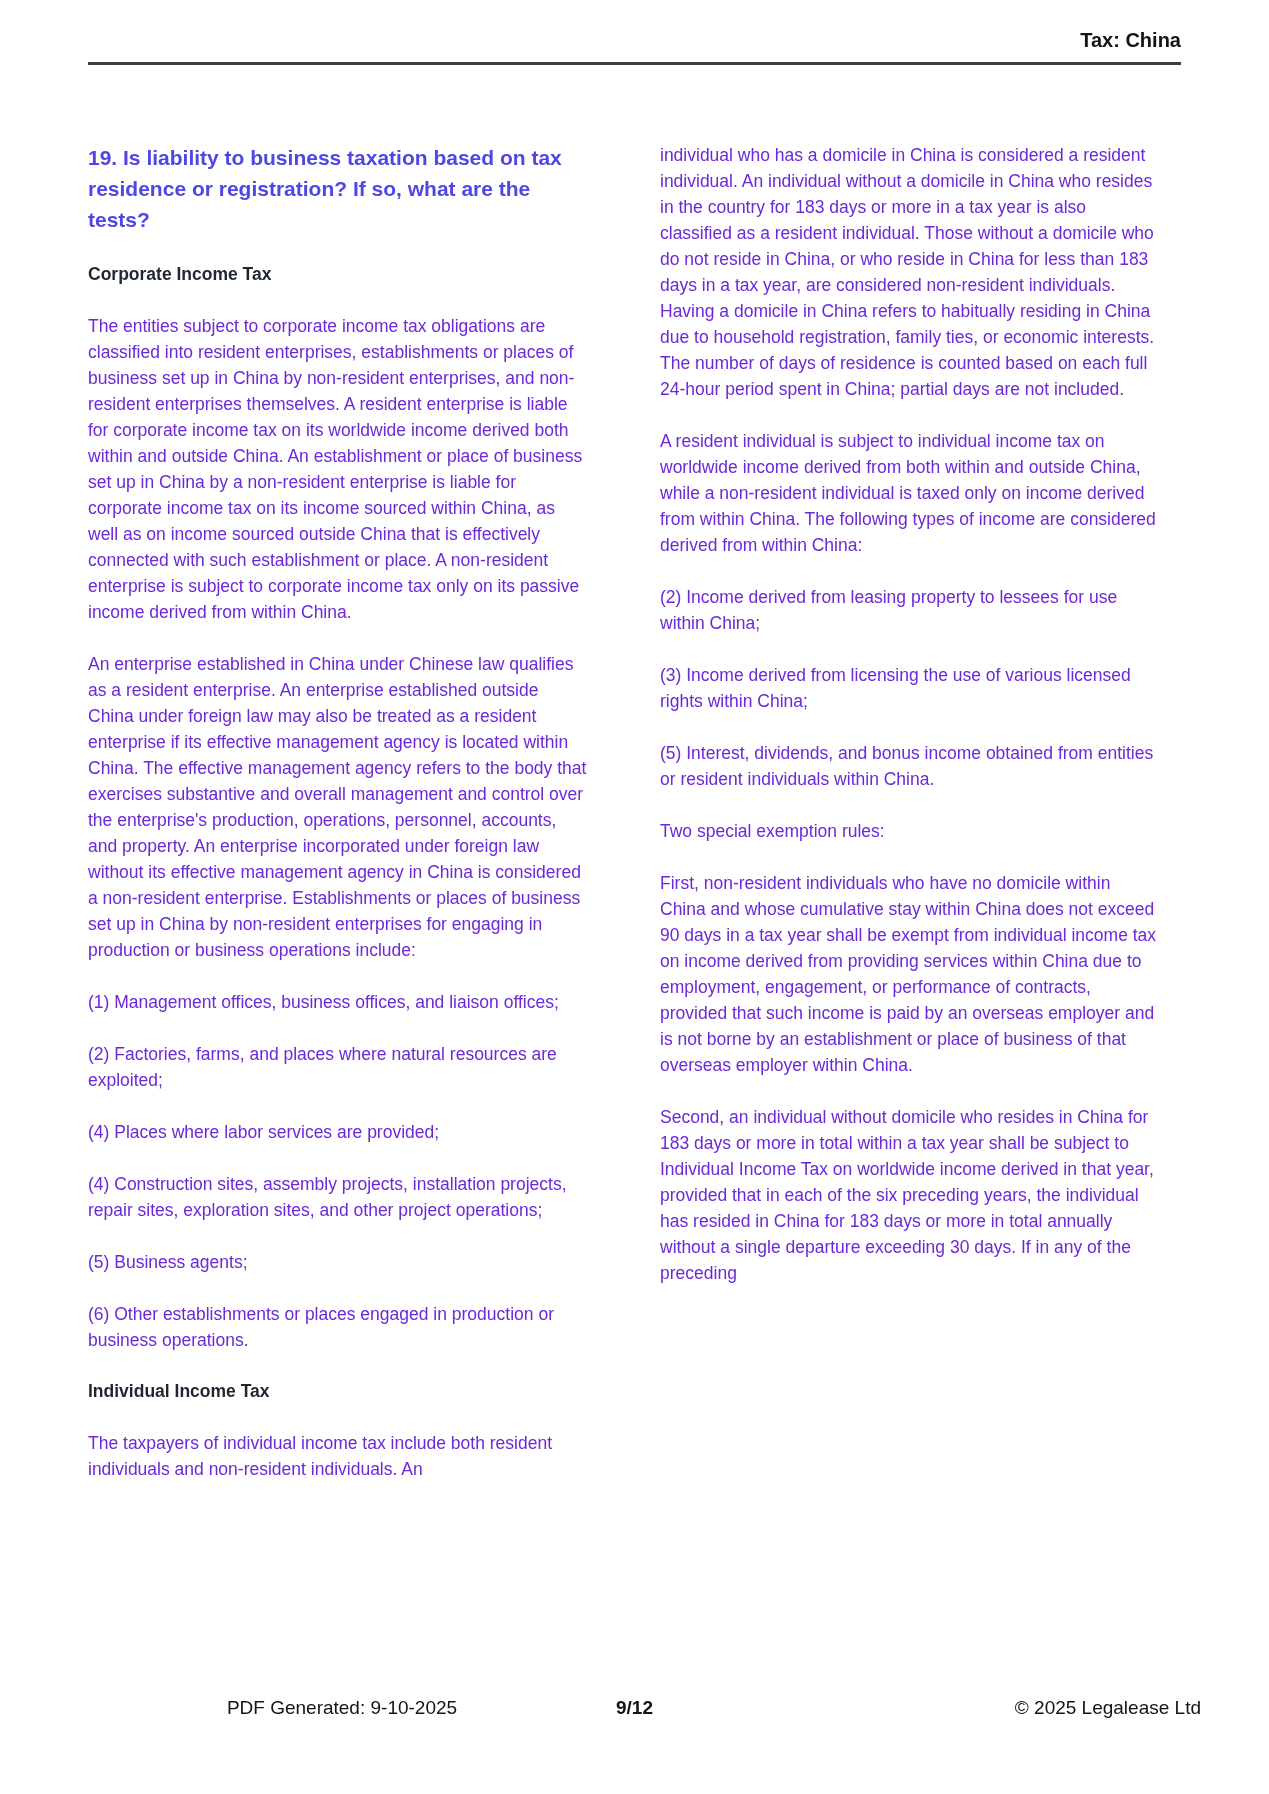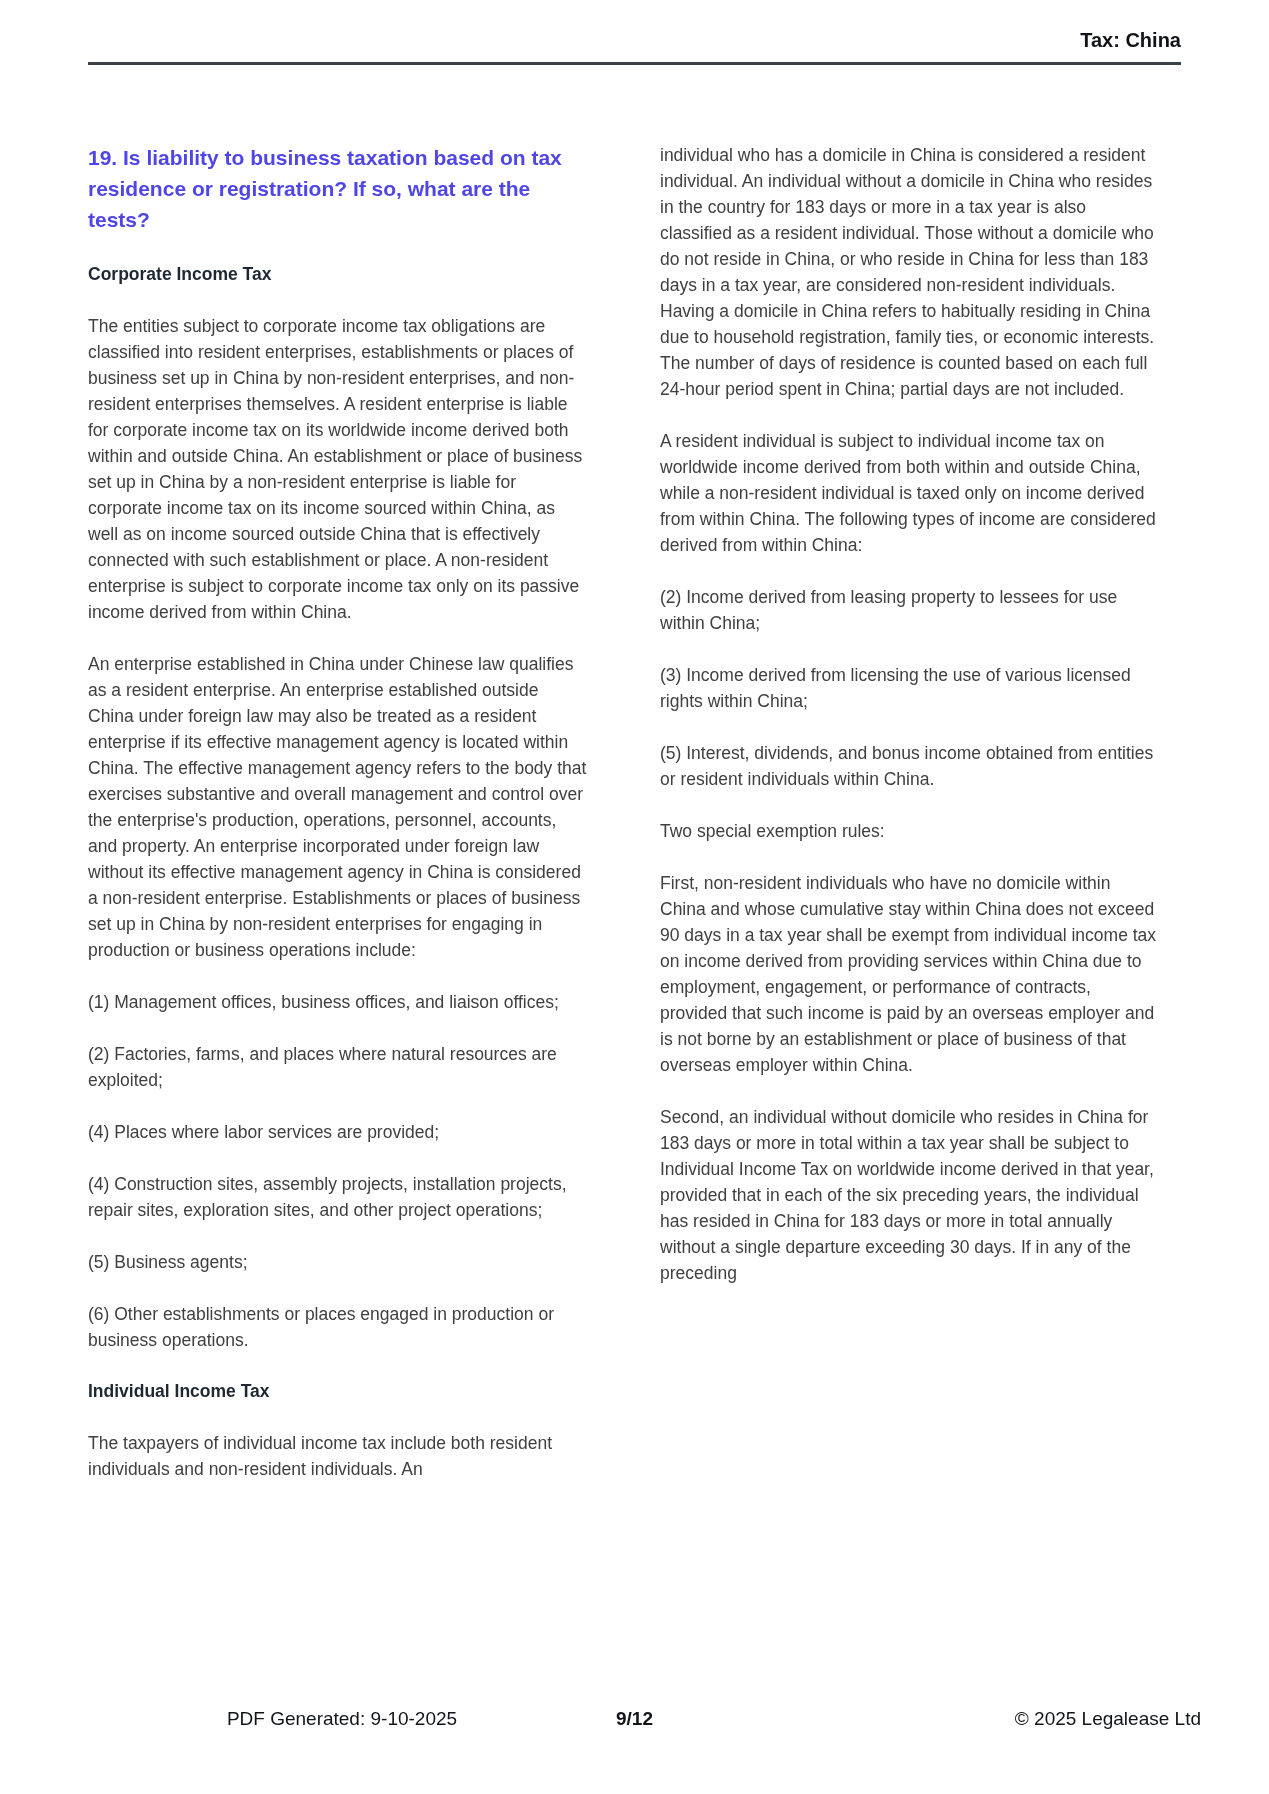--- a/index.html
+++ b/index.html
@@ -58,37 +58,37 @@
     color: #1f2733;
     font-size: 17.5px;
     line-height: 24px;
     font-weight: bold;
     margin: 0 0 27px 0;
   }
   p.para {
     font-size: 17.5px;
     line-height: 26px;
     margin: 0 0 26px 0;
-    color: #404040;
+    color: #6d28d9;
   }
   p.para:last-child { margin-bottom: 0; }
   footer {
     position: absolute;
     left: 68px;
     right: 68px;
     top: 1697px;
     display: grid;
     grid-template-columns: 1fr auto 1fr;
     align-items: baseline;
     font-size: 19px;
     color: #111418;
   }
   .f-left  { text-align: center;  font-weight: normal; }
   .f-center{ text-align: center;font-weight: bold; }
-  .f-right { text-align: right; font-weight: normal; margin-top: 11px; }
+  .f-right { text-align: right; font-weight: normal; }
 </style>
 </head>
 <body>
 
 <div class="page">
 
   <header>
     <div class="doc-title">Tax: China</div>
     <div class="rule"></div>
   </header>

